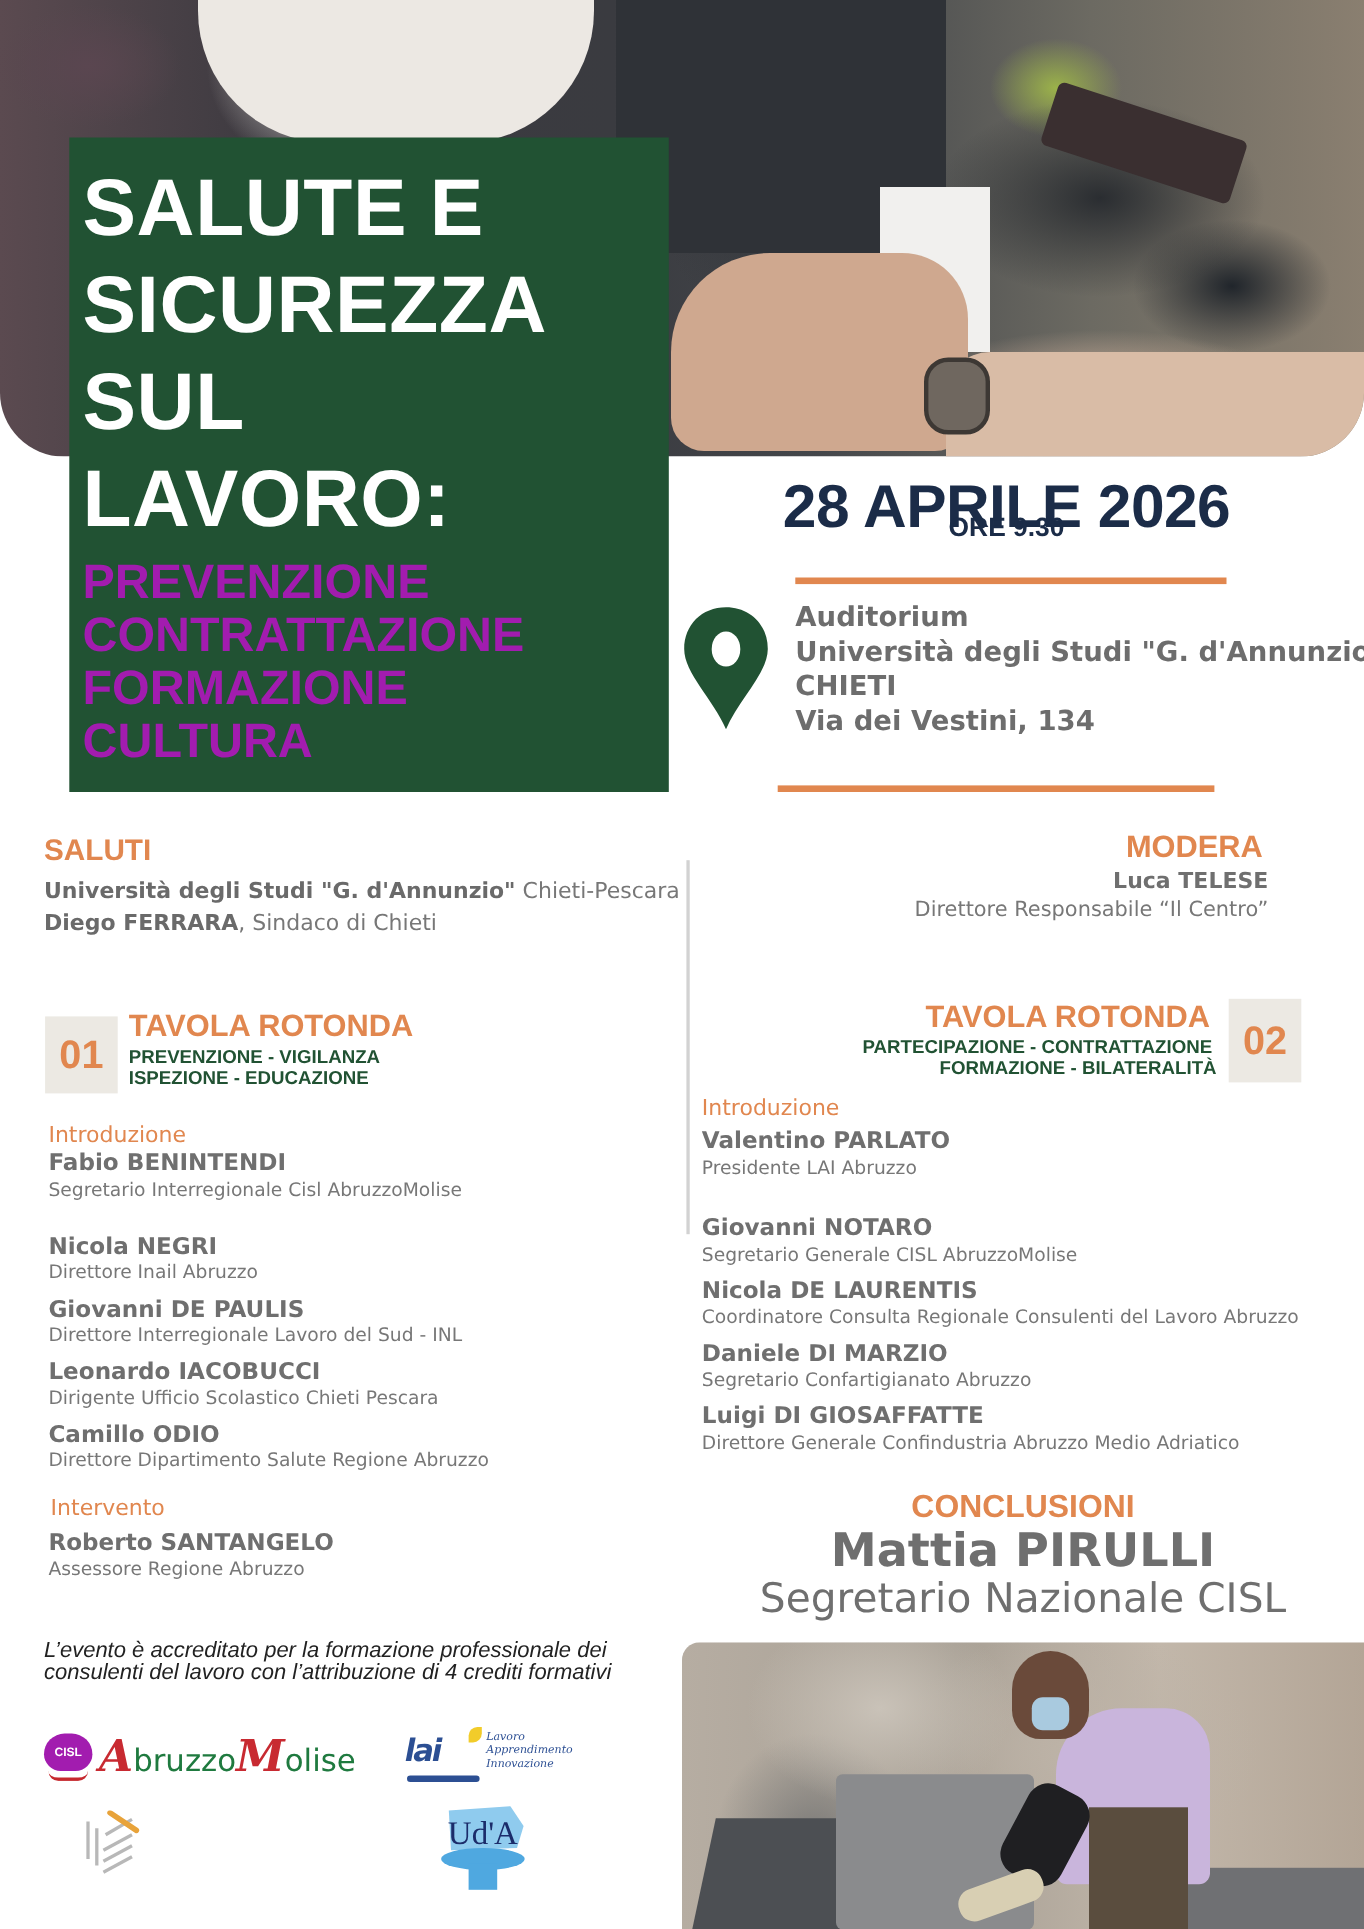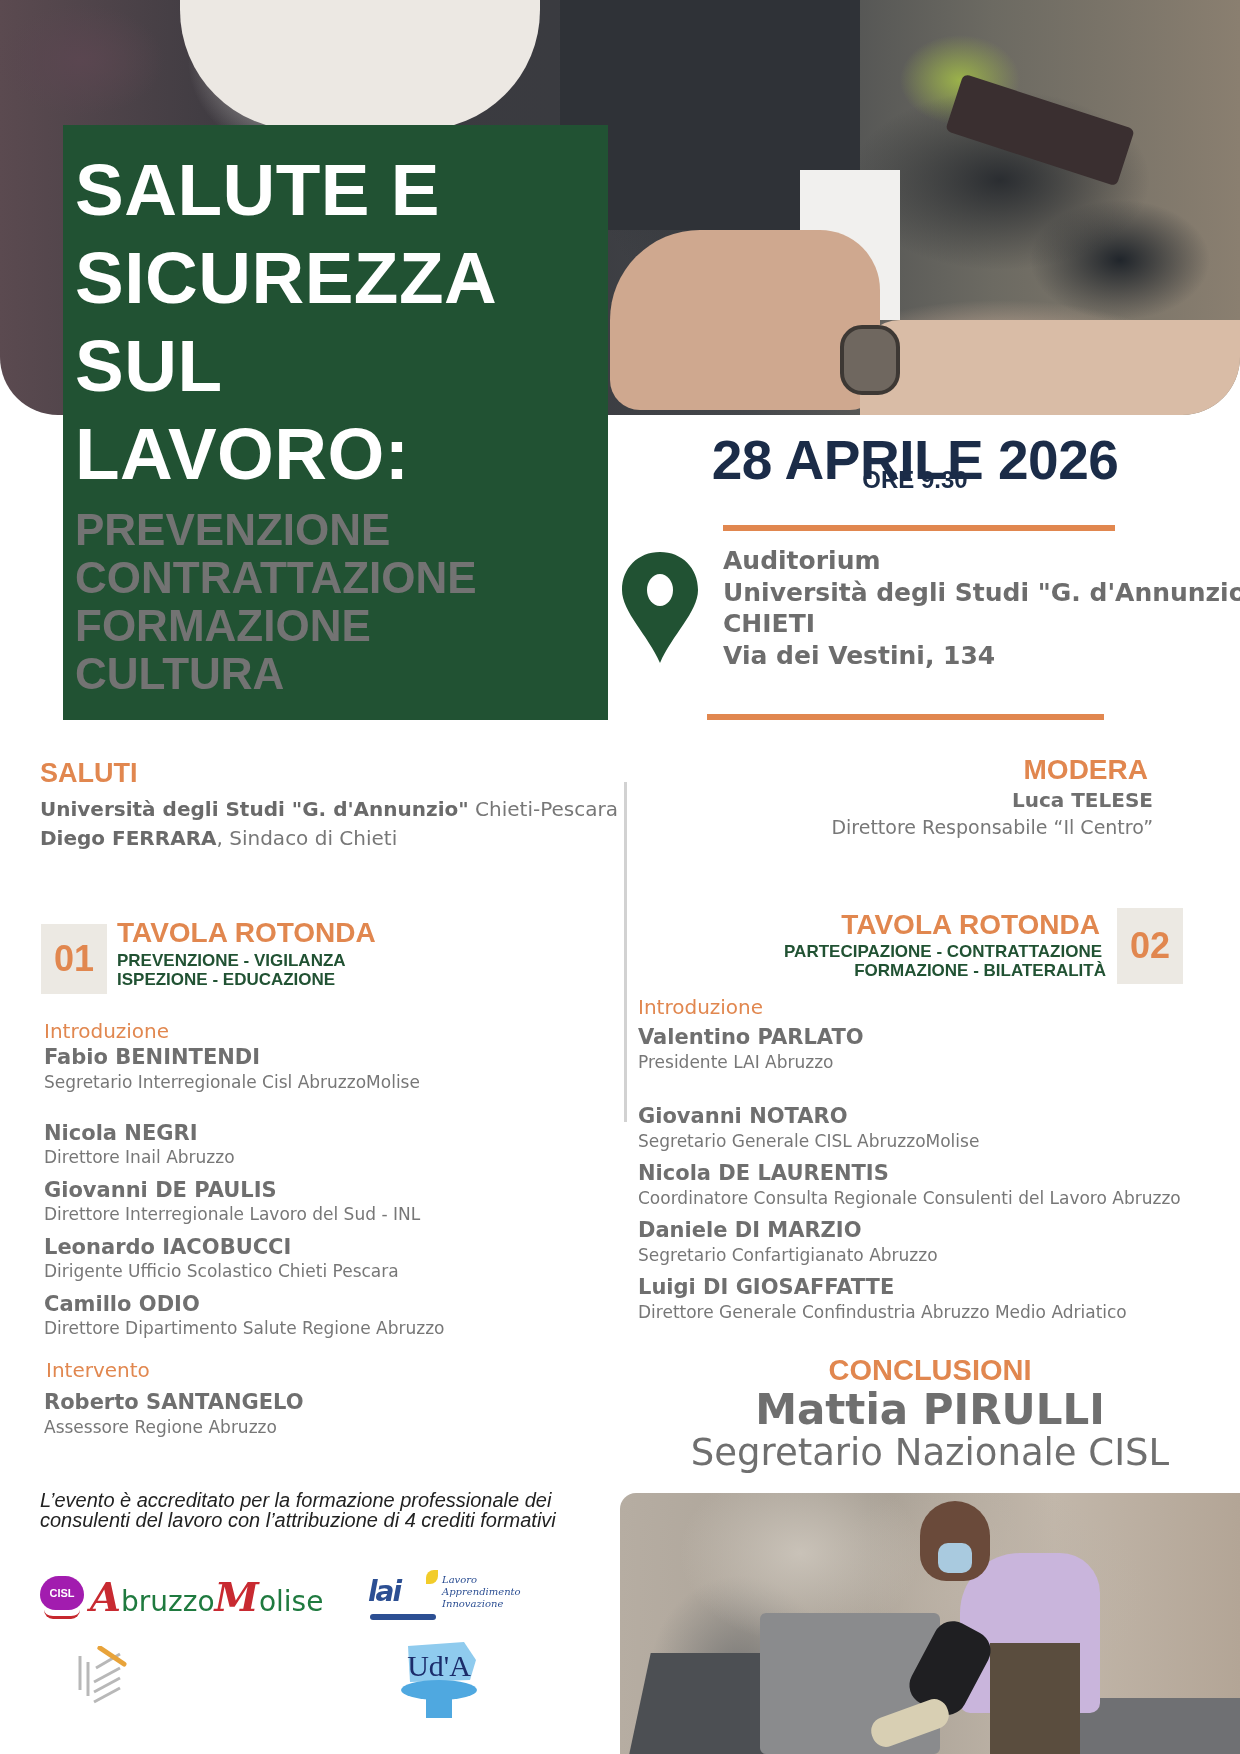--- a/index.html
+++ b/index.html
@@ -40,21 +40,21 @@
     background: #215233;
   }
   .title-main {
     left: 75px; top: 146px; width: 525px;
     color: #ffffff; font-weight: 700; font-size: 73px; line-height: 88px;
     letter-spacing: 0.5px;
   }
   .title-main div { white-space: nowrap; }
   .title-sub {
     left: 75px; top: 506px; width: 525px;
-    color: #737373; font-weight: 700; font-size: 44px; line-height: 48px;
+    color: #a21caf; font-weight: 700; font-size: 44px; line-height: 48px;
   }
   .title-sub div { white-space: nowrap; }
 
   
   .date {
     left: 620px; top: 430px; width: 590px; text-align: center;
     color: #1b2c48; font-weight: 700; font-size: 55px; line-height: 60px; letter-spacing: -0.5px;
   }
   .time {
     left: 620px; top: 466px; width: 590px; text-align: center;

